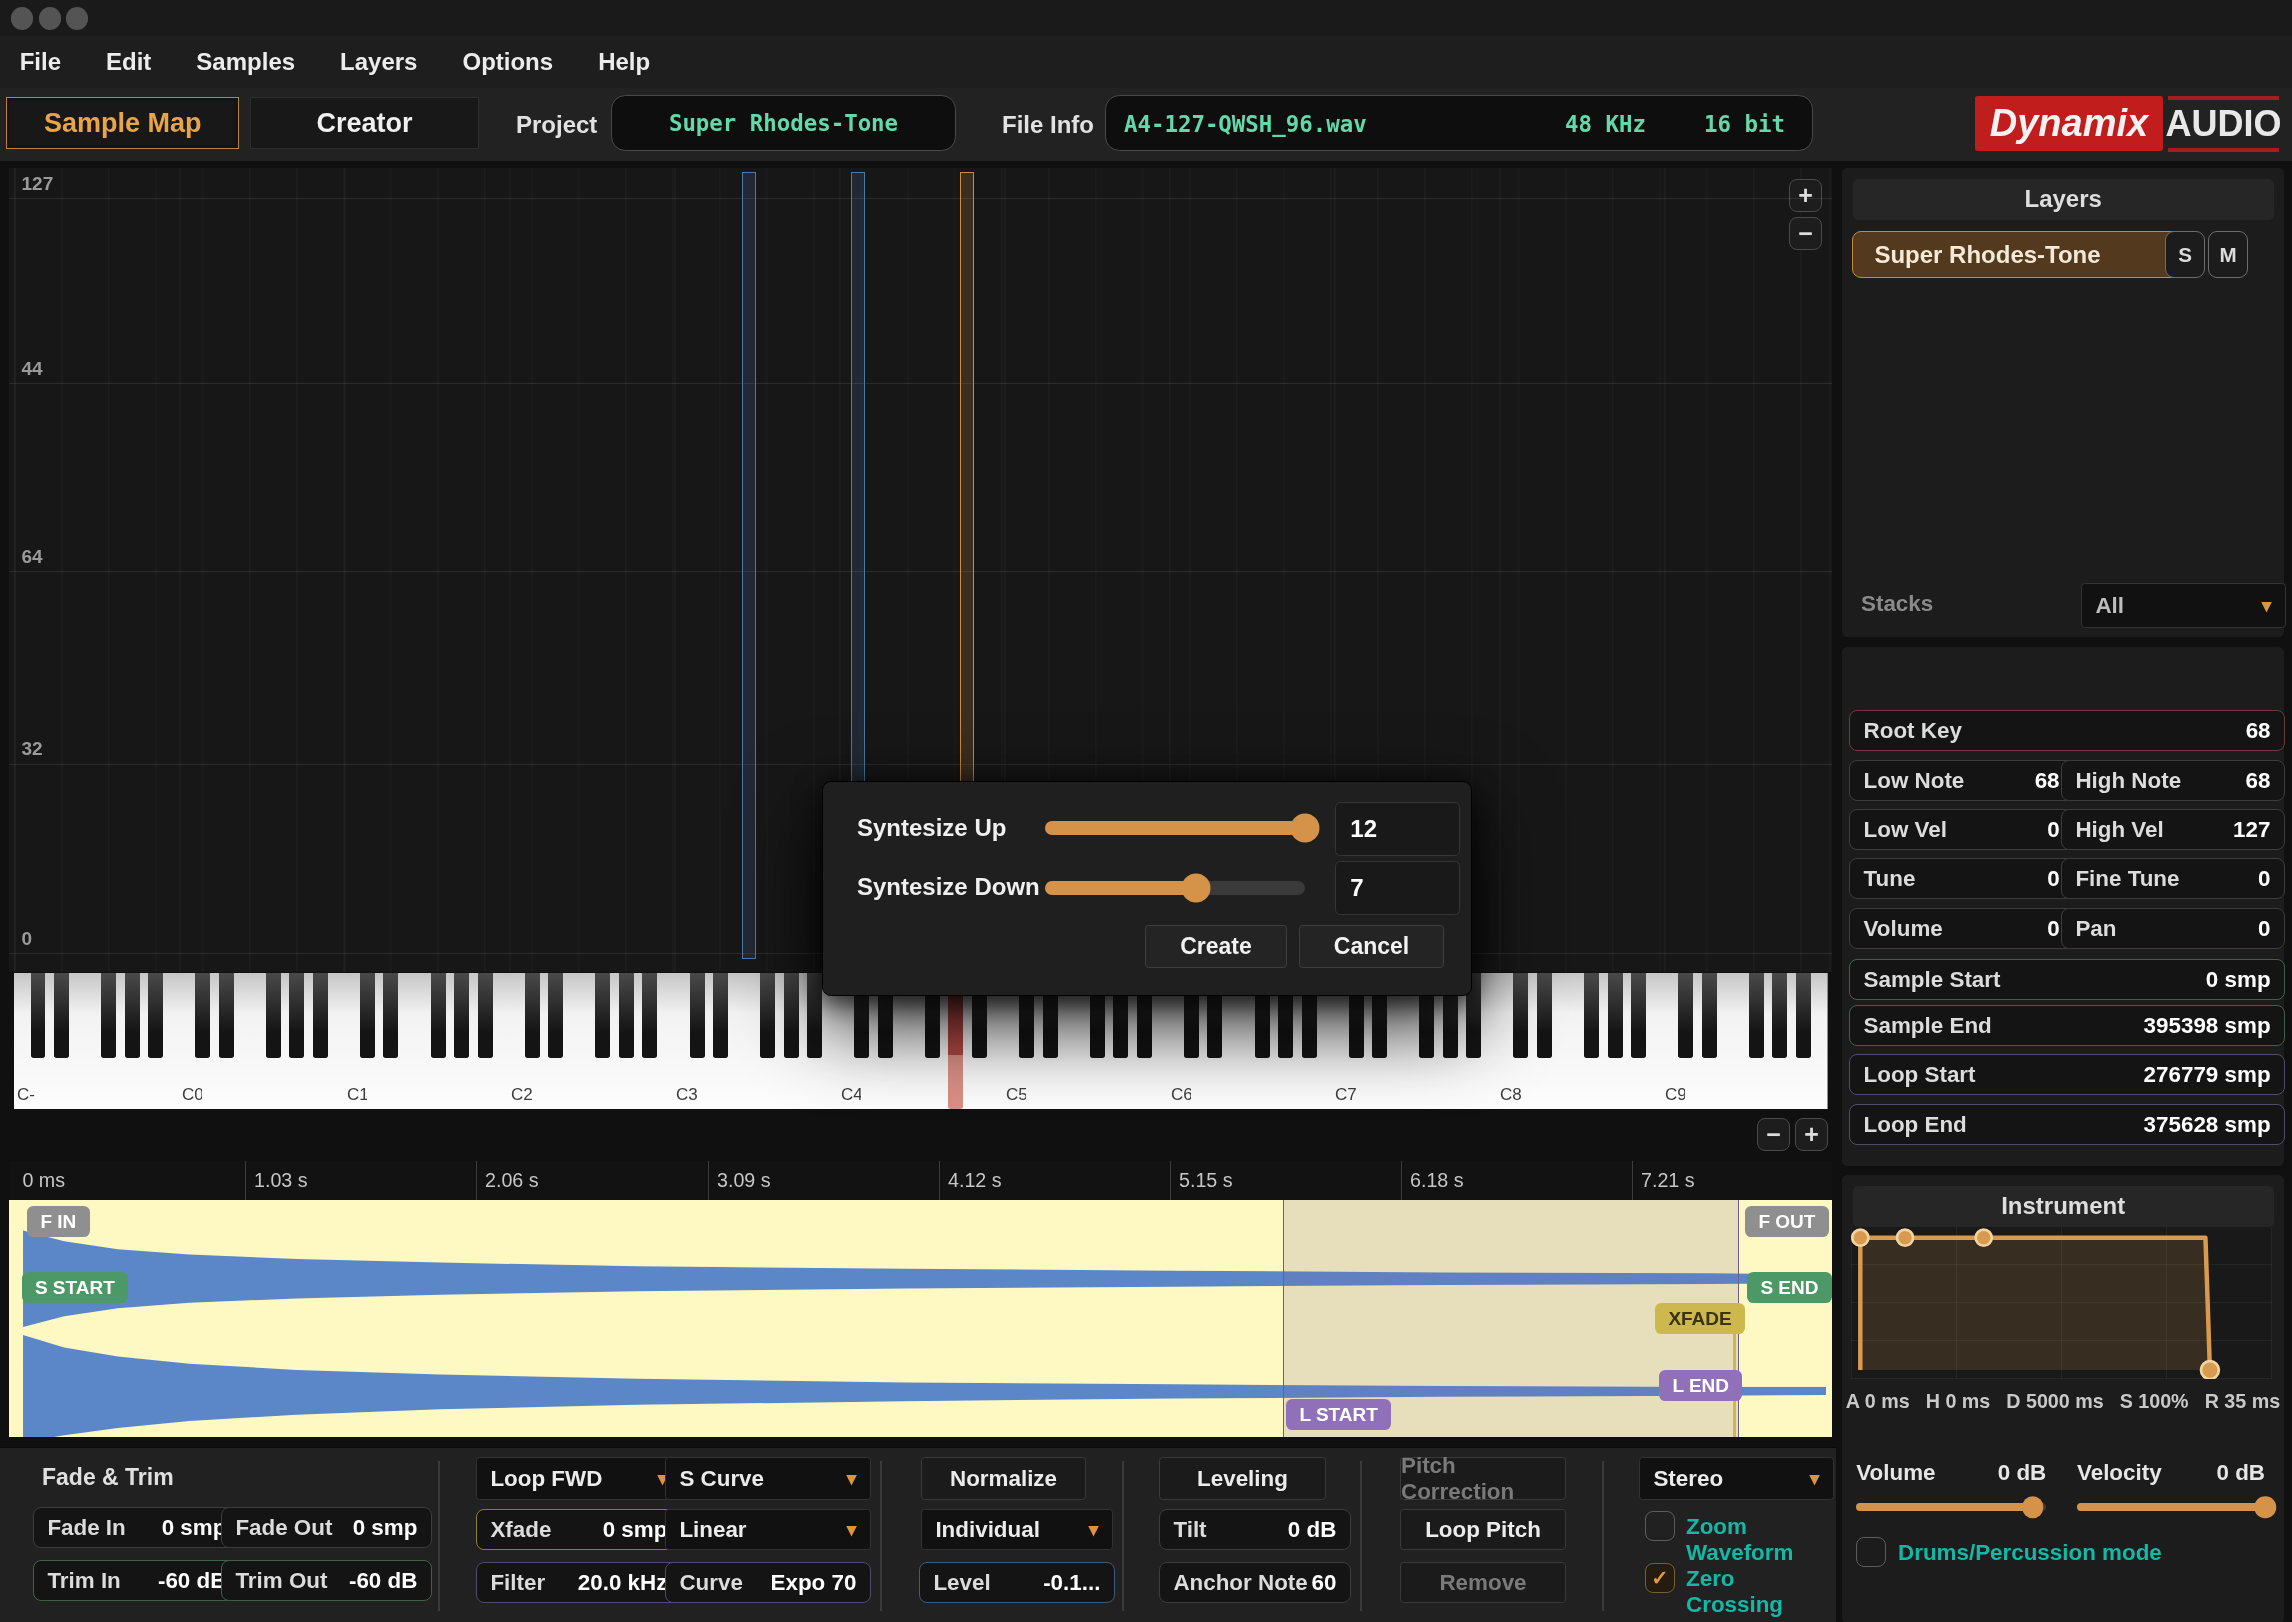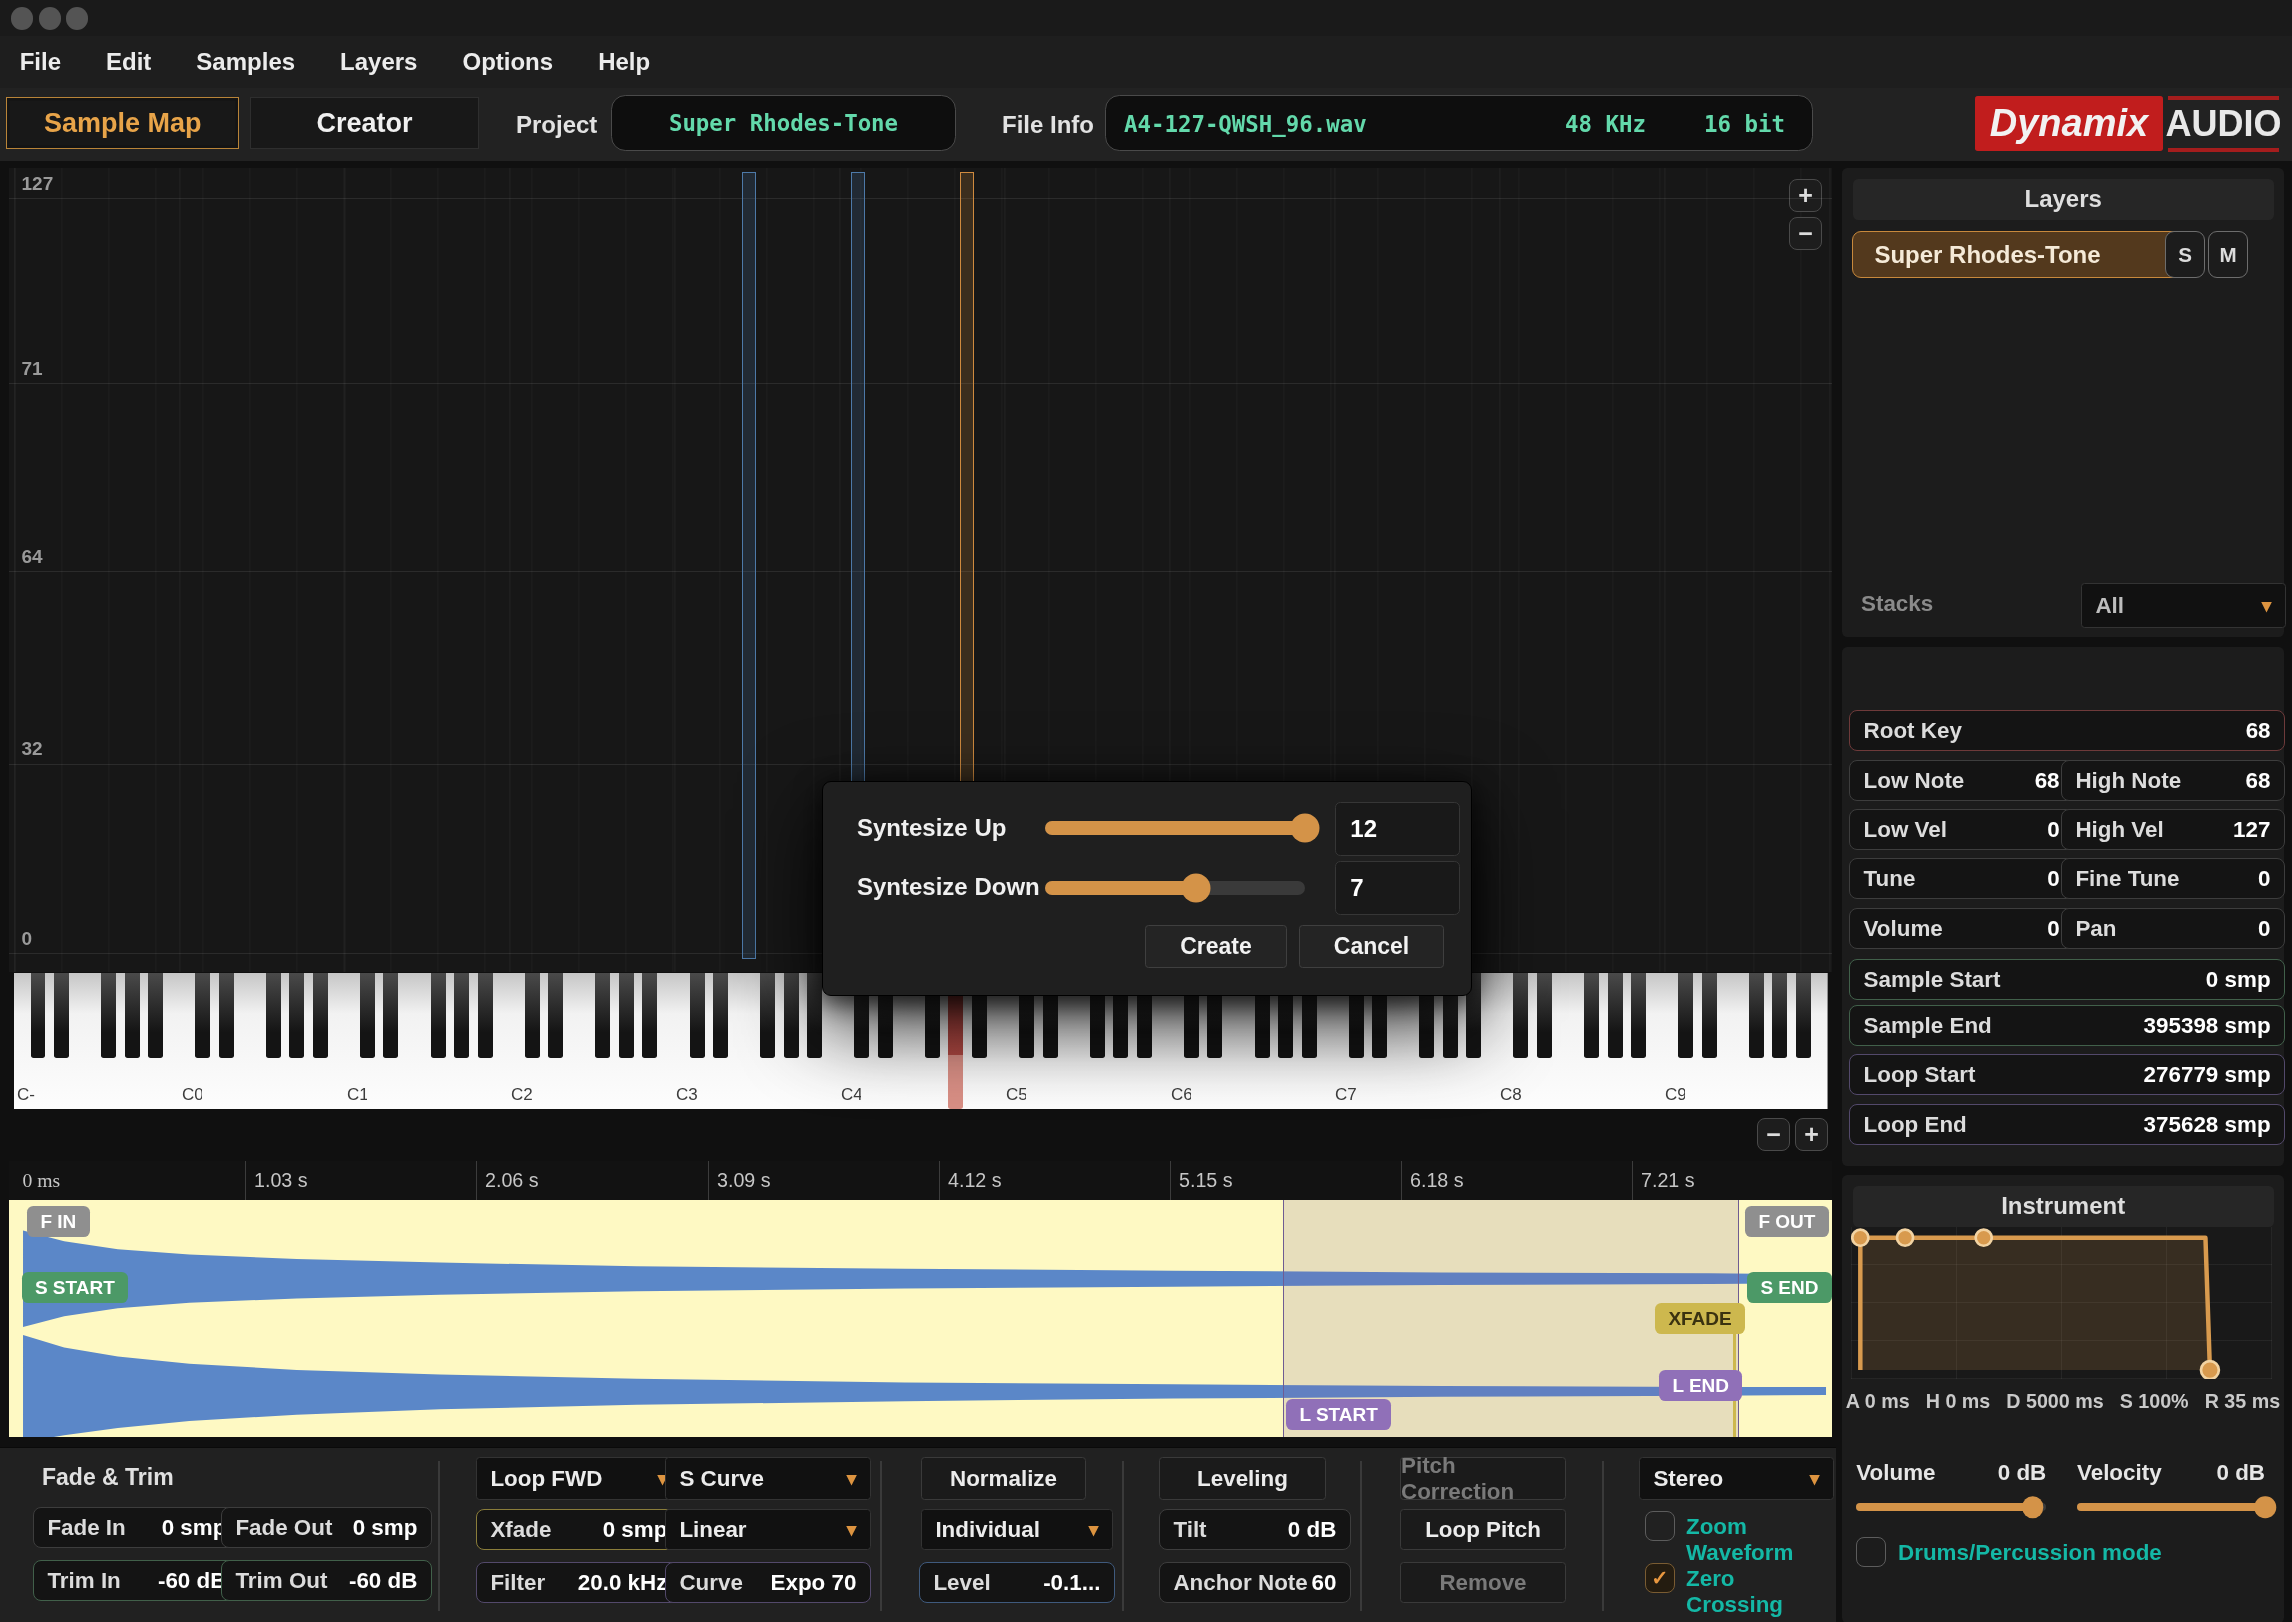--- a/index.html
+++ b/index.html
@@ -109,21 +109,21 @@
   <div class="abs logo-red" style="left:1975px;top:8px;width:188px;height:55px">Dynamix</div>
   <div class="abs logo-audio" style="left:2168px;top:8px;width:111px;height:56px">AUDIO</div>
 </div>
 
 <div class="abs grid">
   <div class="abs sqbtn" style="left:1780px;top:10.7px;width:33px;height:33px">+</div>
   <div class="abs sqbtn" style="left:1780px;top:49px;width:33px;height:33px">−</div>
 <div class="vline" style="top: 30px;"></div>
     <div class="vlabel" style="top: 5.4px;">127</div>
     <div class="vline" style="top: 215px;"></div>
-    <div class="vlabel" style="top: 190px;">71</div>
+    <div class="vlabel" style="top: 190px;">44</div>
     <div class="vline" style="top: 403px;"></div>
     <div class="vlabel" style="top: 378px;">64</div>
     <div class="vline" style="top: 596px;"></div>
     <div class="vlabel" style="top: 570px;">32</div>
     <div class="vline" style="top: 785px;"></div>
     <div class="vlabel" style="top: 760px;">0</div>
     <div class="zone" style="left: 733px; border-color: rgb(77, 121, 168); background: rgba(77, 121, 168, 0.2);"></div>
     <div class="zone" style="left: 842px; border-color: rgb(77, 121, 168); background: rgba(77, 121, 168, 0.2);"></div>
     <div class="zone" style="left: 951px; border-color: rgb(207, 138, 62); background: rgba(207, 138, 62, 0.2);"></div>
   </div>
@@ -281,21 +281,21 @@
     <div class="bkey" style="left: 1664px;"></div>
     <div class="bkey" style="left: 1688px;"></div>
     <div class="bkey" style="left: 1735px;"></div>
     <div class="bkey" style="left: 1758px;"></div>
     <div class="bkey" style="left: 1782px;"></div>
   </div>
 <div class="abs sqbtn" style="left:1757px;top:1118px;width:33px;height:33px">−</div>
 <div class="abs sqbtn" style="left:1795px;top:1118px;width:33px;height:33px">+</div>
 
 <div class="abs ruler">
-    <div class="tick" style="left: 5.4px; border-left: none; font-family: Liberation Serif, serif;">0 ms</div>
+    <div class="tick" style="left: 5.4px; border-left: none;">0 ms</div>
     <div class="tick" style="left: 236px;">1.03 s</div>
     <div class="tick" style="left: 467px;">2.06 s</div>
     <div class="tick" style="left: 699px;">3.09 s</div>
     <div class="tick" style="left: 930px;">4.12 s</div>
     <div class="tick" style="left: 1161px;">5.15 s</div>
     <div class="tick" style="left: 1392px;">6.18 s</div>
     <div class="tick" style="left: 1623px;">7.21 s</div>
   </div>
 
 <div class="abs wave">

